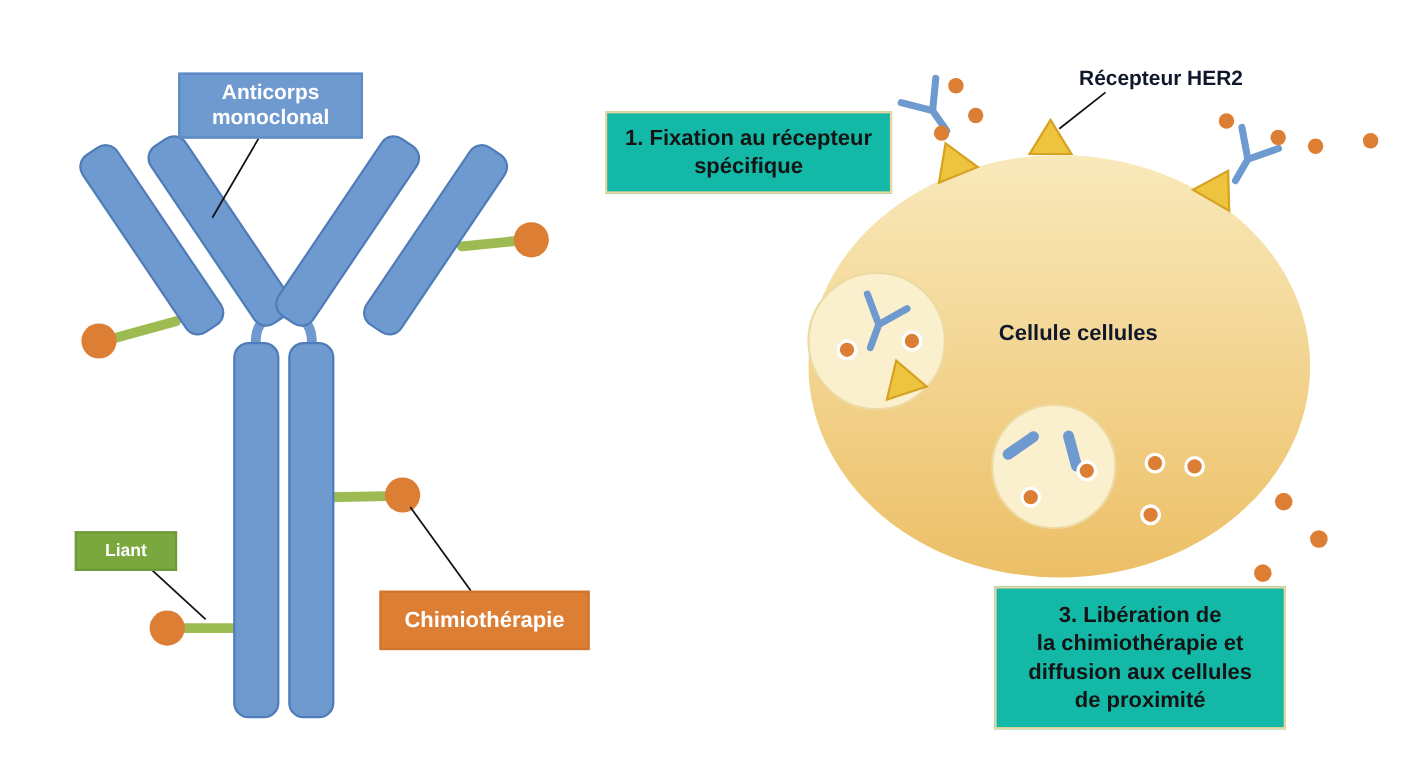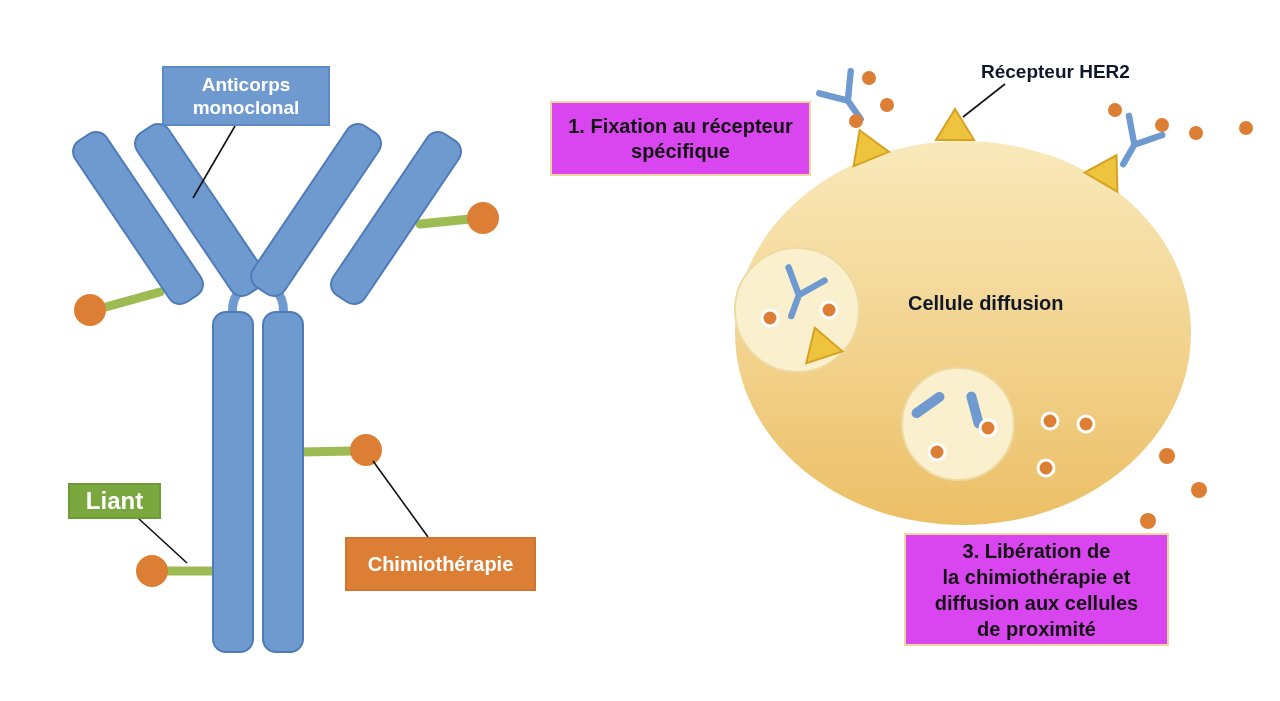--- a/index.html
+++ b/index.html
@@ -8,26 +8,26 @@
     position:relative; width:1280px; height:701px;
     background:#ffffff; overflow:hidden;
   }
   .canvas > svg { position:absolute; left:0; top:0; }
   .label-box {
     position:absolute; display:flex; align-items:center; justify-content:center;
     text-align:center; font-weight:bold; white-space:pre-line; line-height:1.22;
   }
   .colored-box { color:#ffffff; }
   #box-anticorps { left:162px; top:66px;  width:168px; height:60px; background:#6f9ad0; border:2px solid #5d8ac5; font-size:19px; }
-  #box-liant     { left:68px;  top:483px; width:93px;  height:36px; background:#7aa83f; border:2px solid #6e9a37; font-size:24px; }
+  #box-liant     { left:68px;  top:483px; width:93px;  height:36px; background:#7aa83f; border:2px solid #6e9a37; font-size:16px; }
   #box-chimio    { left:345px; top:537px; width:191px; height:54px; background:#dd7e35; border:2px solid #d0742e; font-size:20px; }
-  .step-box { background:#d946ef; border:2px solid #edd79e; color:#141414; }
+  .step-box { background:#14b8a6; border:2px solid #edd79e; color:#141414; }
   #box-step1 { left:550px; top:101px; width:261px; height:75px; font-size:20px; }
   #box-step2 { left:494px; top:296px; width:228px; height:55px; font-size:20px; }
-  #box-step3 { left:904px; top:533px; width:265px; height:113px; font-size:20px; line-height:1.3; }
+  #box-step3 { left:904px; top:533px; width:265px; height:130px; font-size:20px; line-height:1.3; }
   .plain-label { position:absolute; font-weight:bold; color:#0f172a; font-size:20px; white-space:nowrap; }
   #cell-label     { left:908px; top:292px; }
   #receptor-label { left:981px; top:61px; font-size:19px; }
 </style>
 </head>
 <body>
 
 <div class="canvas">
 
   <svg viewBox="0 0 1280 701" width="1280" height="701">
@@ -133,15 +133,15 @@
   <div class="label-box colored-box" id="box-liant">Liant</div>
   <div class="label-box colored-box" id="box-chimio">Chimiothérapie</div>
 
   <div class="label-box step-box" id="box-step1">1. Fixation au récepteur
 spécifique</div>
   <div class="label-box step-box" id="box-step3">3. Libération de
 la chimiothérapie et
 diffusion aux cellules
 de proximité</div>
 
-  <div class="plain-label" id="cell-label">Cellule diffusion</div>
+  <div class="plain-label" id="cell-label">Cellule cellules</div>
   <div class="plain-label" id="receptor-label">Récepteur HER2</div>
 </div>
 
 </body></html>

